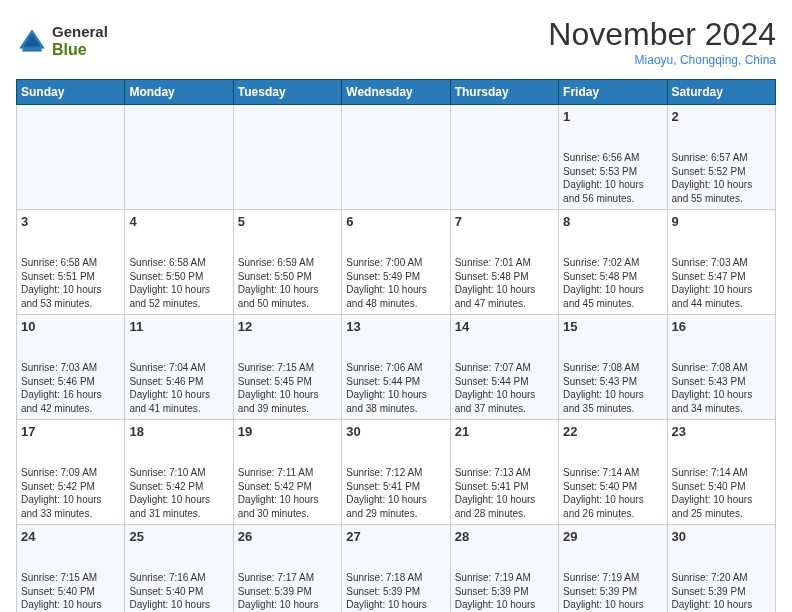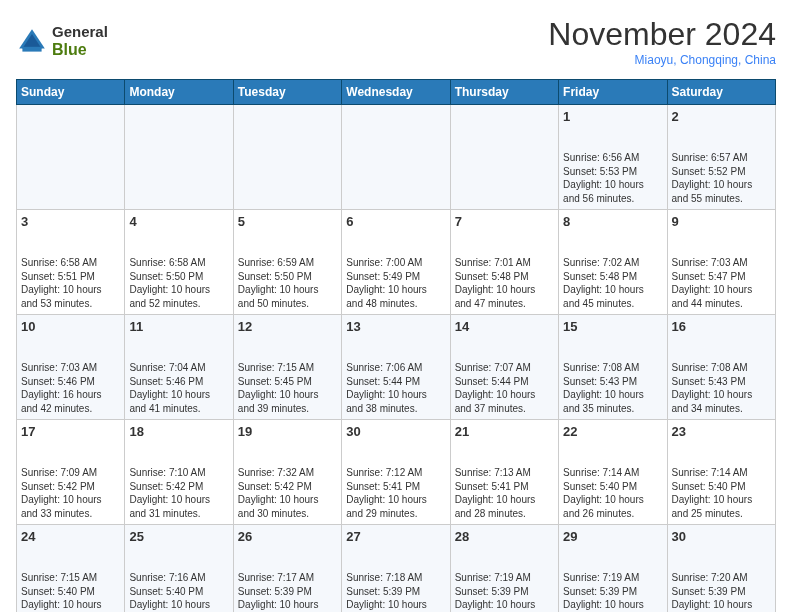--- a/index.html
+++ b/index.html
@@ -209,21 +209,21 @@
         <td>
           <span class="day-number">17</span>
           <div class="cell-content"><span>Sunrise: 7:09 AM</span><br><span>Sunset: 5:42 PM</span><br><span>Daylight: 10 hours and 33 minutes.</span></div>
         </td>
         <td>
           <span class="day-number">18</span>
           <div class="cell-content"><span>Sunrise: 7:10 AM</span><br><span>Sunset: 5:42 PM</span><br><span>Daylight: 10 hours and 31 minutes.</span></div>
         </td>
         <td>
           <span class="day-number">19</span>
-          <div class="cell-content"><span>Sunrise: 7:32 AM</span><br><span>Sunset: 5:42 PM</span><br><span>Daylight: 10 hours and 30 minutes.</span></div>
+          <div class="cell-content"><span>Sunrise: 7:11 AM</span><br><span>Sunset: 5:42 PM</span><br><span>Daylight: 10 hours and 30 minutes.</span></div>
         </td>
         <td>
           <span class="day-number">30</span>
           <div class="cell-content"><span>Sunrise: 7:12 AM</span><br><span>Sunset: 5:41 PM</span><br><span>Daylight: 10 hours and 29 minutes.</span></div>
         </td>
         <td>
           <span class="day-number">21</span>
           <div class="cell-content"><span>Sunrise: 7:13 AM</span><br><span>Sunset: 5:41 PM</span><br><span>Daylight: 10 hours and 28 minutes.</span></div>
         </td>
         <td>

